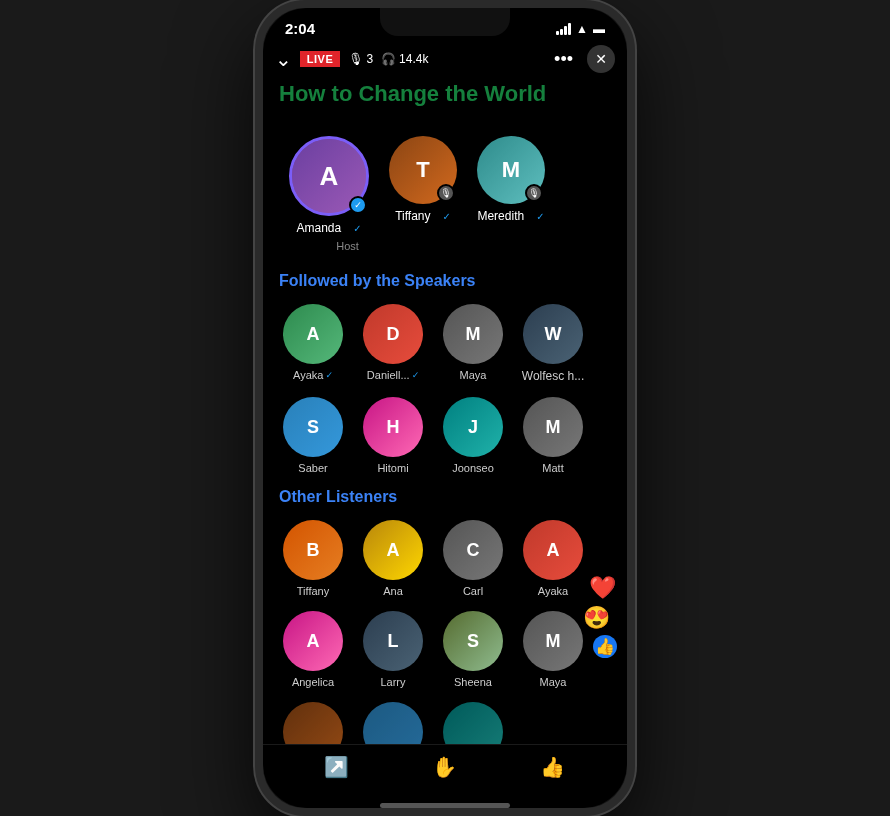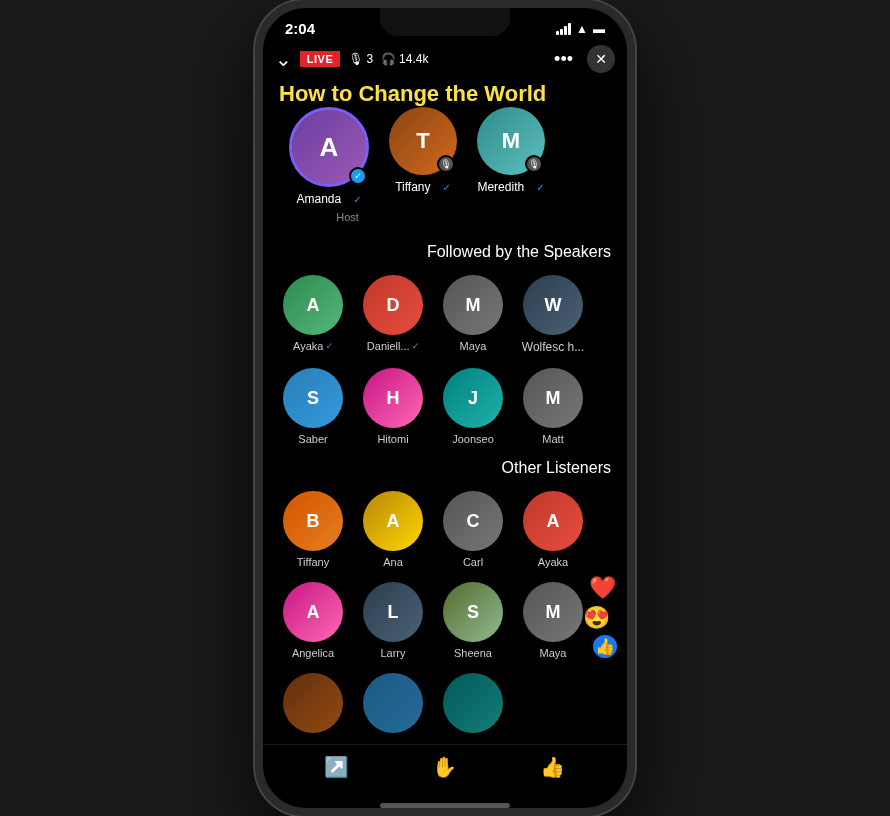--- a/index.html
+++ b/index.html
@@ -120,22 +120,22 @@
     .content {
       flex: 1;
       overflow-y: auto;
       padding: 0 16px;
       scrollbar-width: none;
     }
     .content::-webkit-scrollbar { display: none; }
     .room-title {
       font-size: 22px;
       font-weight: 800;
-      color: #fde047;
-      margin-bottom: 0;
+      color: #15803d;
+      margin-bottom: 29px;
       line-height: 1.2;
     }
     
     .speakers-row {
       display: flex;
       gap: 20px;
       margin-bottom: 20px;
       justify-content: flex-start;
       padding-left: 10px;
     }
@@ -192,24 +192,23 @@
       gap: 12px;
     }
     .speaker-role {
       font-size: 11px;
       color: #888;
       padding-left: 37px;
     }
     
     .section-title {
       font-size: 16px;
-      font-weight: 400;
-      color: #ffffff;
+      font-weight: 700;
+      color: #3b82f6;
       margin-bottom: 14px;
-      text-align: right;
     }
     .grid-row {
       display: flex;
       gap: 12px;
       margin-bottom: 14px;
       flex-wrap: wrap;
     }
     .grid-item {
       display: flex;
       flex-direction: column;

